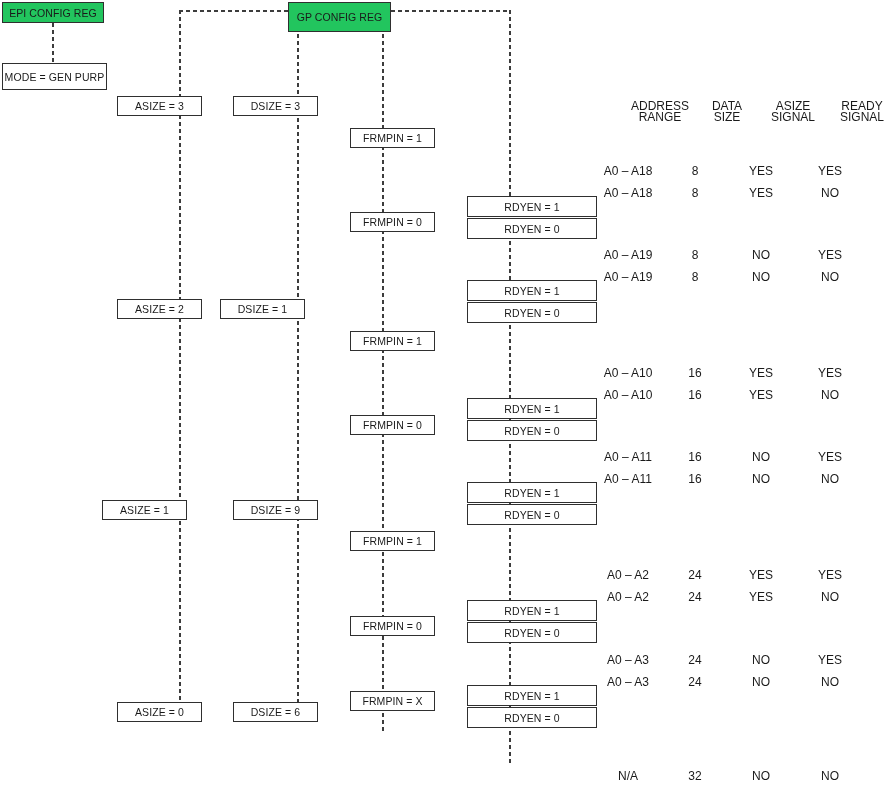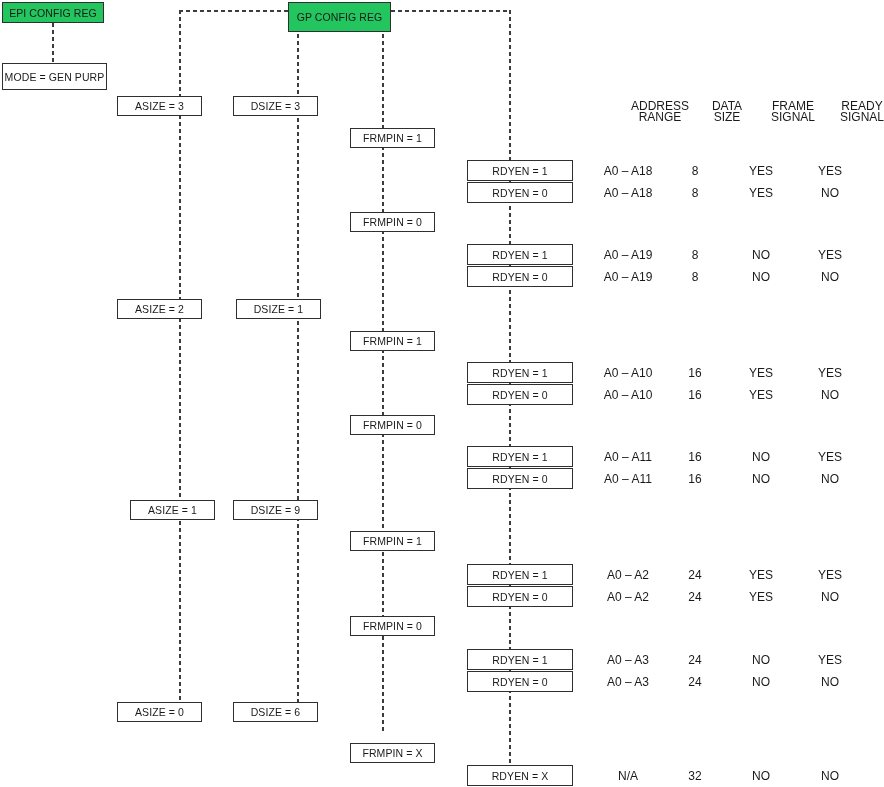--- a/index.html
+++ b/index.html
@@ -18,21 +18,21 @@
   }
   
   .box{
     position:absolute;box-sizing:border-box;z-index:2;
     border:1.5px solid #2f2f2f;background:#ffffff;
     display:flex;align-items:center;justify-content:center;
     font-size:10.5px;letter-spacing:0.1px;white-space:nowrap;
   }
   .box.blue{background:#22c55e;}
   .w-node{width:85px;height:20px;}
-  .w-rdy{width:106px;height:21px;}
+  .w-rdy{width:130px;height:21px;margin-top:36px;}
   
   .trow{position:absolute;left:568px;width:284px;height:21px;z-index:2;}
   .tcell{position:absolute;top:0;height:100%;display:flex;align-items:center;justify-content:center;
          font-size:12px;white-space:nowrap;}
   .c-addr{left:18px;width:84px;}
   .c-size{left:102px;width:50px;}
   .c-frame{left:156px;width:74px;}
   .c-ready{left:235px;width:54px;}
   .thead{position:absolute;left:600px;top:101px;width:284px;height:24px;z-index:2;}
   .thead .tcell{white-space:pre-line;text-align:center;line-height:10.5px;align-items:flex-start;}
@@ -49,56 +49,56 @@
   <div class="vline" style="left:297px;top:20px;height:682px"></div>
   <div class="vline" style="left:382px;top:20px;height:713px"></div>
   <div class="vline" style="left:509px;top:10px;height:755px"></div>
 
   <div class="box blue" style="left:2px;top:2px;width:102px;height:21px">EPI CONFIG REG</div>
   <div class="box blue" style="left:288px;top:2px;width:103px;height:30px">GP CONFIG REG</div>
   <div class="box" style="left:2px;top:63px;width:105px;height:27px">MODE = GEN PURP</div>
 
   <div class="box w-node" style="left:117px;top:96px">ASIZE = 3</div>
   <div class="box w-node" style="left:117px;top:299px">ASIZE = 2</div>
-  <div class="box w-node" style="left:130px;top:500px">ASIZE = 1</div>
+  <div class="box w-node" style="left:102px;top:500px">ASIZE = 1</div>
   <div class="box w-node" style="left:117px;top:702px">ASIZE = 0</div>
 
   <div class="box w-node" style="left:233px;top:96px">DSIZE = 3</div>
-  <div class="box w-node" style="left:236px;top:299px">DSIZE = 1</div>
+  <div class="box w-node" style="left:220px;top:299px">DSIZE = 1</div>
   <div class="box w-node" style="left:233px;top:500px">DSIZE = 9</div>
   <div class="box w-node" style="left:233px;top:702px">DSIZE = 6</div>
 
   <div class="box w-node" style="left:350px;top:128px">FRMPIN = 1</div>
   <div class="box w-node" style="left:350px;top:212px">FRMPIN = 0</div>
   <div class="box w-node" style="left:350px;top:331px">FRMPIN = 1</div>
   <div class="box w-node" style="left:350px;top:415px">FRMPIN = 0</div>
   <div class="box w-node" style="left:350px;top:531px">FRMPIN = 1</div>
   <div class="box w-node" style="left:350px;top:616px">FRMPIN = 0</div>
-  <div class="box w-node" style="left:350px;top:743px">FRMPIN = X</div>
+  <div class="box w-node" style="left:350px;top:691px">FRMPIN = X</div>
 
   <div class="box w-rdy" style="left:467px;top:160px">RDYEN = 1</div>
   <div class="box w-rdy" style="left:467px;top:182px">RDYEN = 0</div>
   <div class="box w-rdy" style="left:467px;top:244px">RDYEN = 1</div>
   <div class="box w-rdy" style="left:467px;top:266px">RDYEN = 0</div>
   <div class="box w-rdy" style="left:467px;top:362px">RDYEN = 1</div>
   <div class="box w-rdy" style="left:467px;top:384px">RDYEN = 0</div>
   <div class="box w-rdy" style="left:467px;top:446px">RDYEN = 1</div>
   <div class="box w-rdy" style="left:467px;top:468px">RDYEN = 0</div>
   <div class="box w-rdy" style="left:467px;top:564px">RDYEN = 1</div>
   <div class="box w-rdy" style="left:467px;top:586px">RDYEN = 0</div>
   <div class="box w-rdy" style="left:467px;top:649px">RDYEN = 1</div>
   <div class="box w-rdy" style="left:467px;top:671px">RDYEN = 0</div>
   <div class="box w-rdy" style="left:467px;top:765px">RDYEN = X</div>
 
   <div class="thead">
     <div class="tcell c-addr">ADDRESS
 RANGE</div>
     <div class="tcell c-size">DATA
 SIZE</div>
-    <div class="tcell c-frame">FRAME
+    <div class="tcell c-frame">ASIZE
 SIGNAL</div>
     <div class="tcell c-ready">READY
 SIGNAL</div>
   </div>
 
   <div class="trow" style="top:160px">
     <span class="tcell c-addr">A0 – A18</span>
     <span class="tcell c-size">8</span>
     <span class="tcell c-frame">YES</span>
     <span class="tcell c-ready">YES</span>

